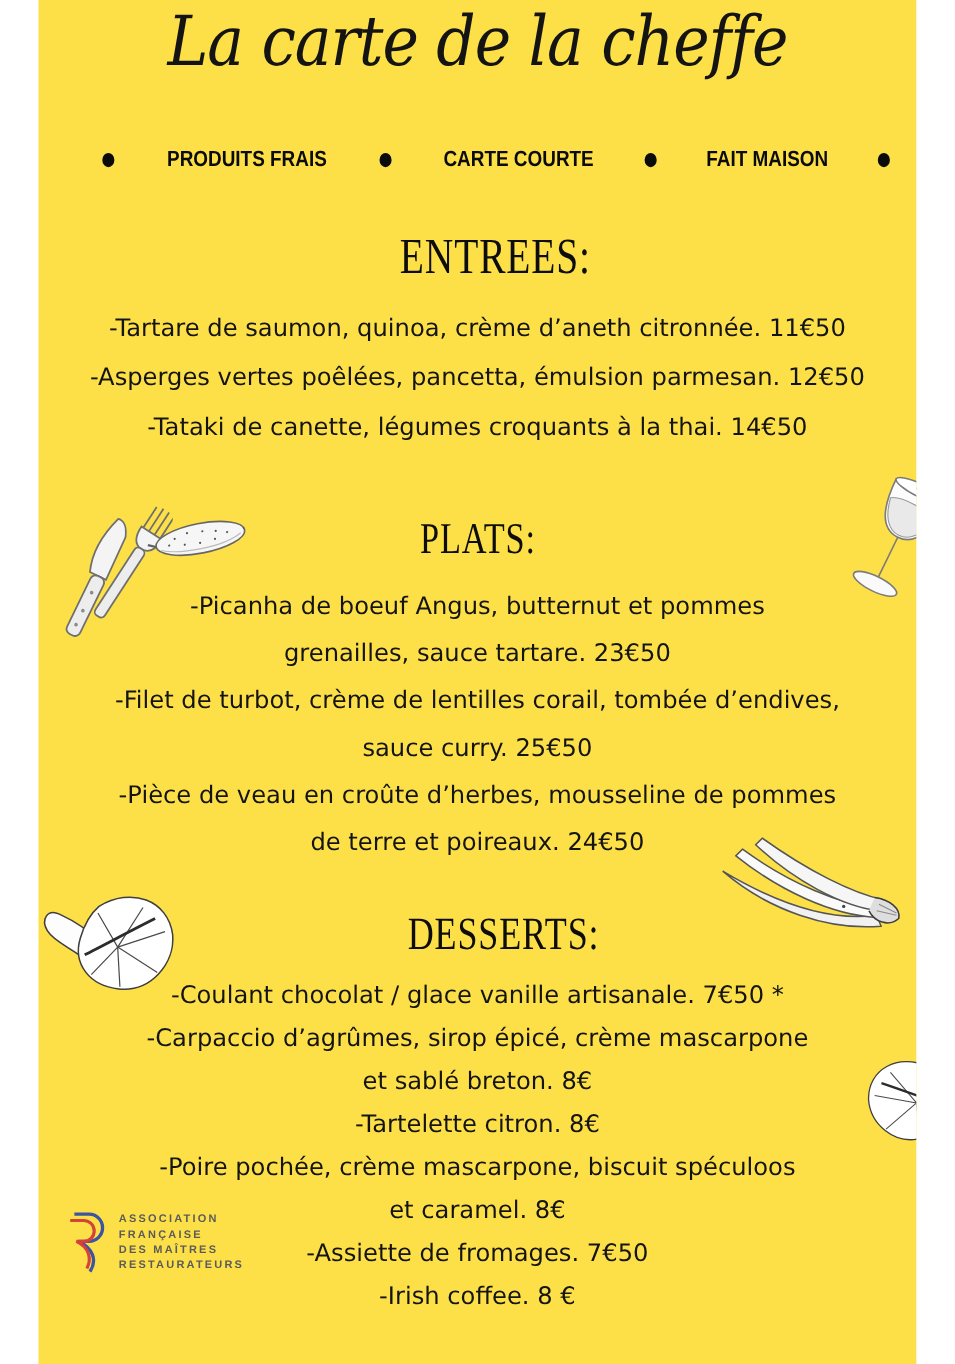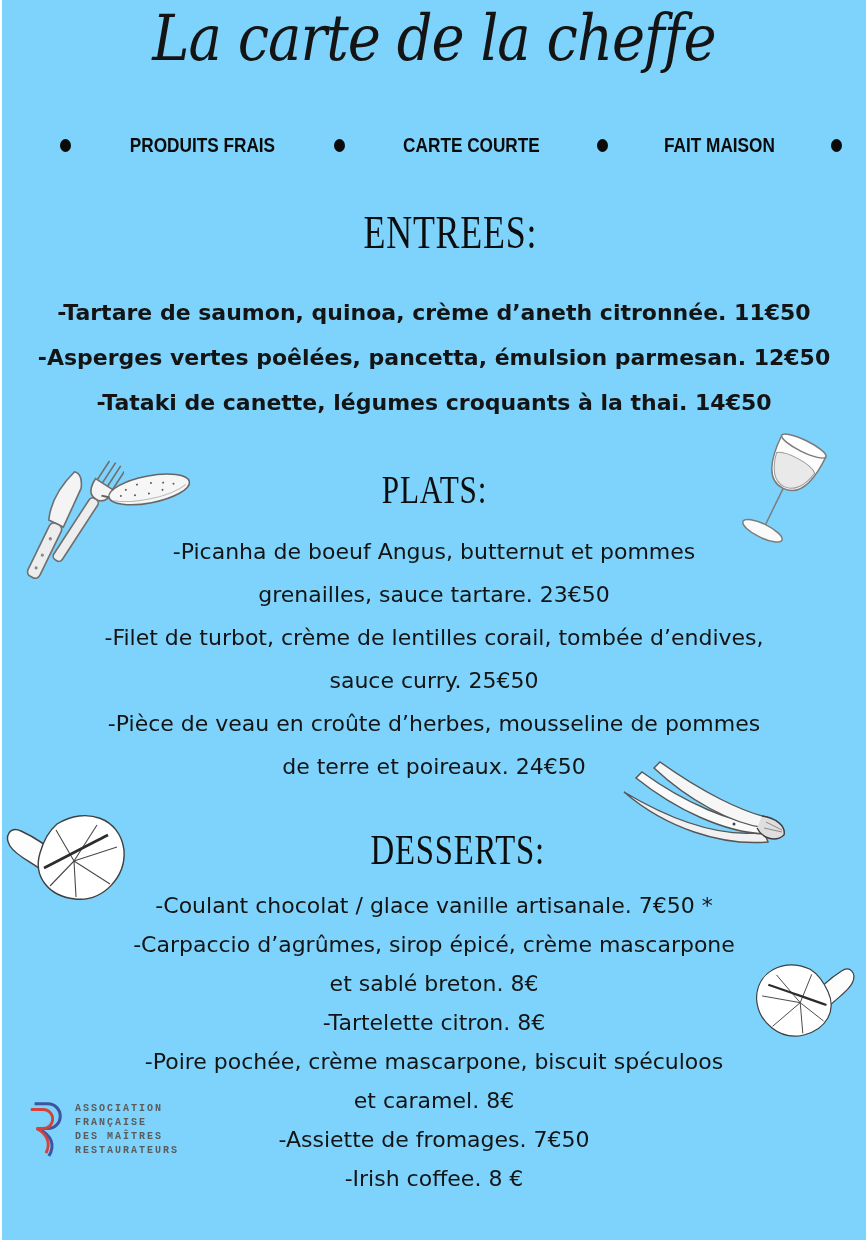--- a/index.html
+++ b/index.html
@@ -1,19 +1,19 @@
 <!DOCTYPE html>
 <html><head>
 <meta charset="utf-8">
 <style>
   * { margin:0; padding:0; box-sizing:border-box; }
   html,body { background:#ffffff; }
   .page {
-    position:relative; width:864px; height:1240px; margin:0 auto;
-    background:#7dd3fc; overflow:hidden;
+    position:relative; width:798px; height:1240px; margin:0 auto;
+    background:#fde047; overflow:hidden;
     font-family:"DejaVu Sans", sans-serif; color:#111111;
   }
   
   .title {
     position:absolute; top:6px; left:0; width:100%;
     text-align:center;
     font-family:"DejaVu Serif", serif; font-style:italic;
     font-size:56px; letter-spacing:-1px; color:#141414;
     transform:scaleY(1.12);
   }
@@ -33,37 +33,37 @@
     position:absolute; left:0; width:100%; text-align:center;
     font-family:"Liberation Serif", serif; font-weight:400; color:#0d0d0d;
   }
   .heading-inner { display:inline-block; transform:scaleX(0.78); letter-spacing:1px; }
   .heading-entrees  { top:206px; font-size:46px;padding-left:32px; }
   .heading-plats    { top:466px; font-size:40px; }
   .heading-desserts { top:826px; font-size:42px;margin-left:24px; }
   
   .list { position:absolute; left:0; width:100%; text-align:center; }
   .item { white-space:pre-line; color:#141414; }
-  .list-entrees  { top:290px; font-size:22px; line-height:45px;font-weight:bold; }
+  .list-entrees  { top:276px; font-size:22px; line-height:45px; }
   .list-plats    { top:530px; font-size:22px; line-height:43px; }
   .list-desserts { top:886px; font-size:22px; line-height:39px; }
   
   .sketch { position:absolute; }
   .sketch svg { display:block; width:100%; height:100%; }
   .sk-forkknife { left:10px;  top:458px; width:112px; height:162px; }
   .sk-cucumber  { left:96px;  top:460px; width:96px;  height:58px; }
   .sk-wineglass { left:722px; top:430px; width:108px; height:138px; }
   .sk-leek      { left:614px; top:758px; width:186px; height:96px; }
   .sk-bokchoy-l { left:0px;   top:804px; width:138px; height:118px; }
   .sk-bokchoy-r { left:742px; top:936px; width:118px; height:136px; transform:scaleX(-1) rotate(8deg); }
   
   .afmr { position:absolute; left:25px; top:1100px; display:flex; align-items:center; gap:10px; }
   .afmr-mark { width:38px; height:60px; }
   .afmr-text {
-    font-family:Liberation Mono, monospace; font-weight:700;
+    font-family:Liberation Sans, sans-serif; font-weight:700;
     font-size:10px; letter-spacing:2px; line-height:14px; color:#5b5b5b;
   }
   
   .footnote {
     position:absolute; top:1163px; right:36px;
     font-family:"Liberation Serif", serif; font-size:15.5px; color:#1a1a1a;
   }
 </style>
 </head>
 <body>

